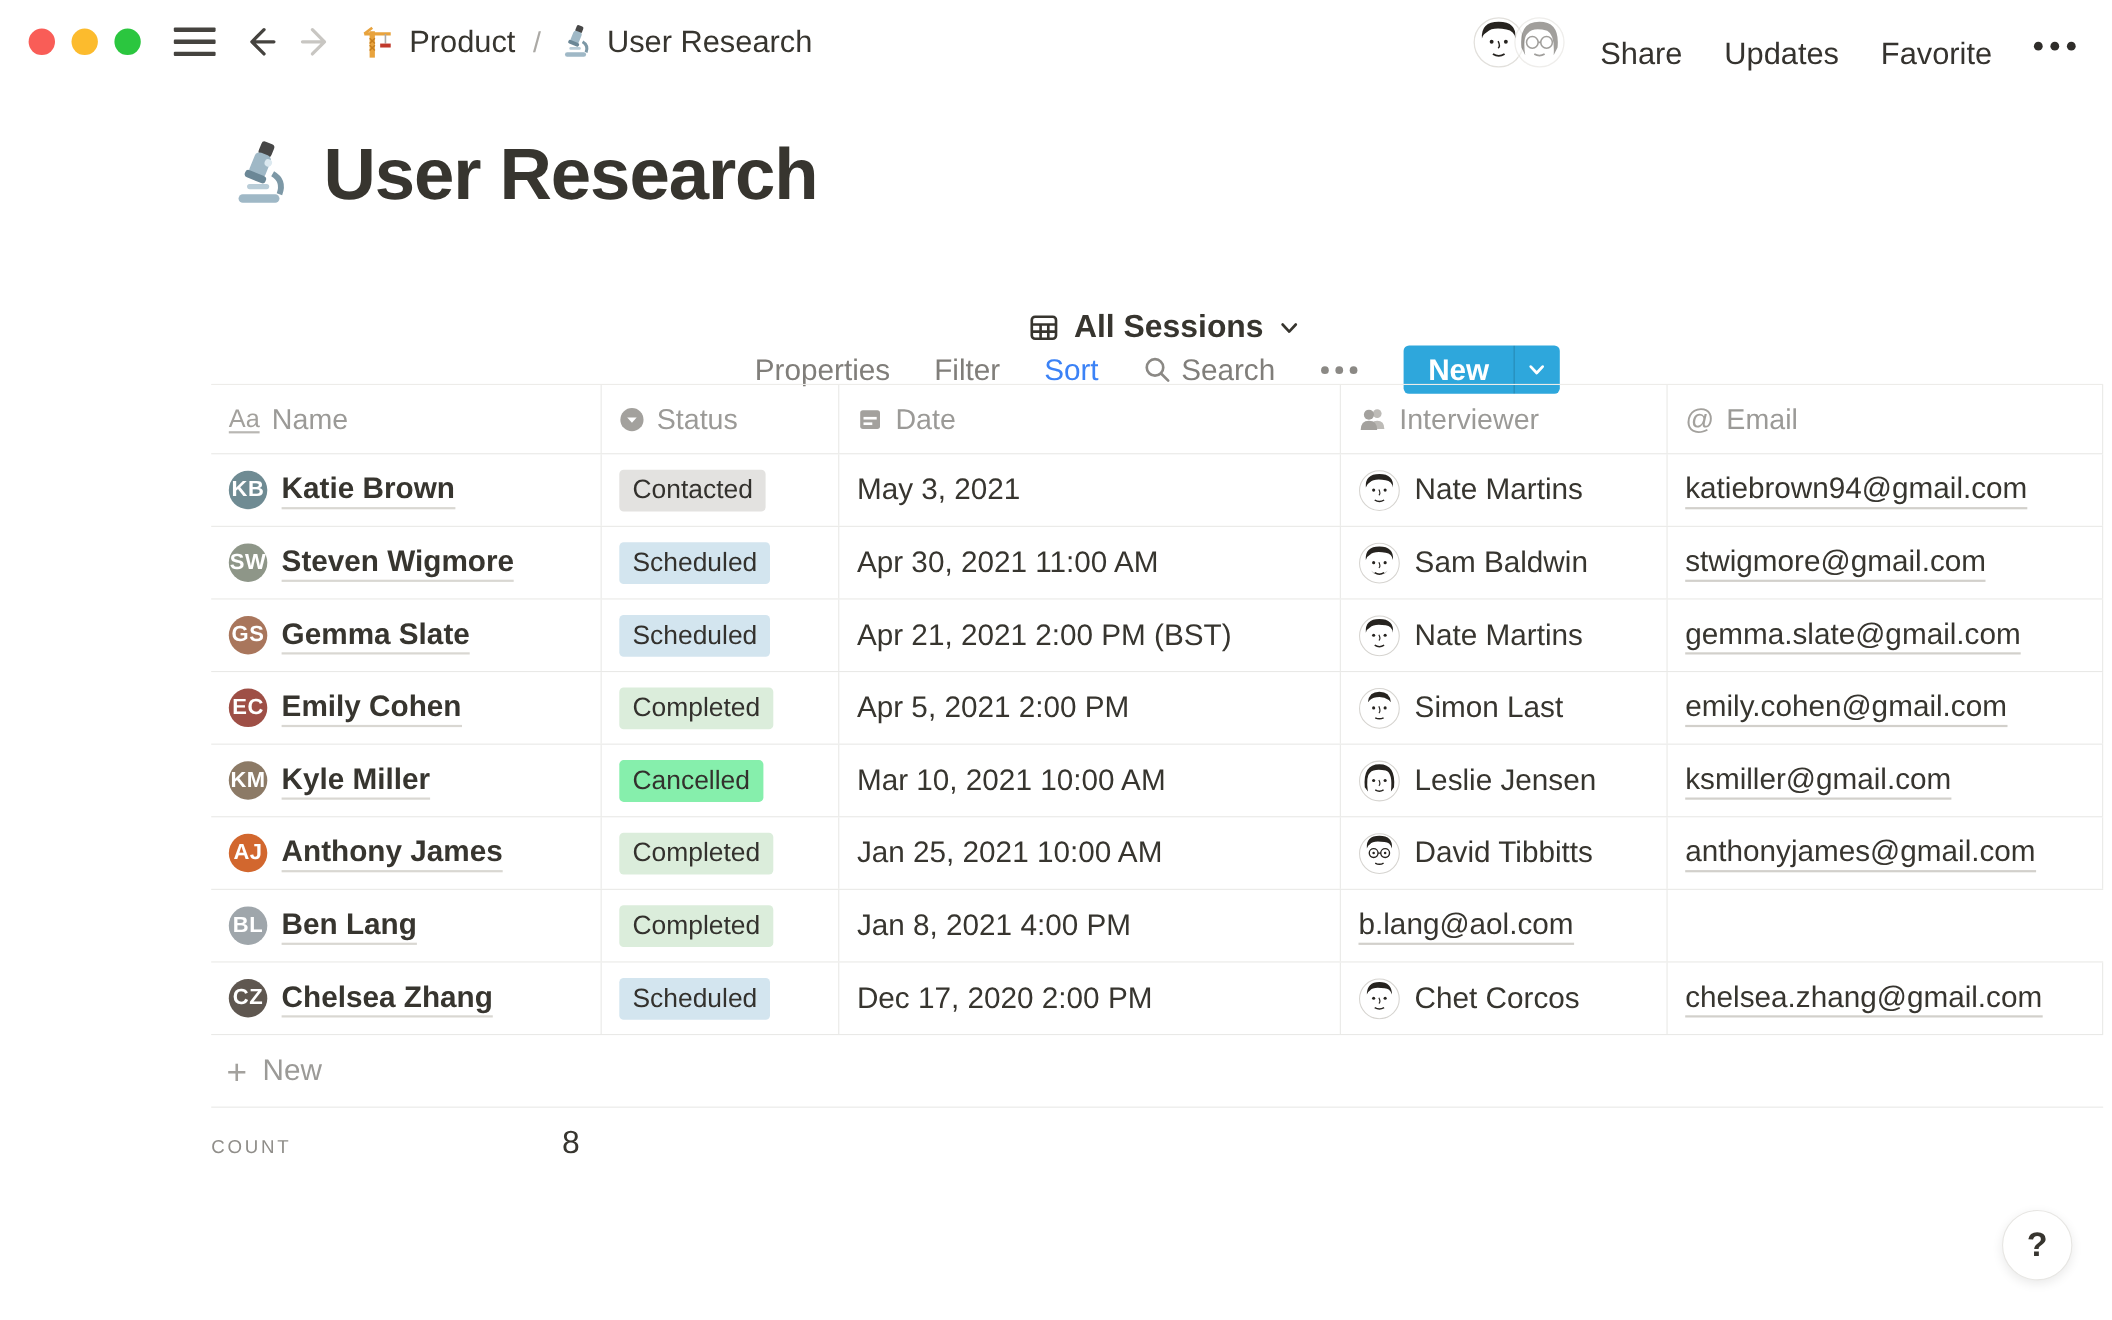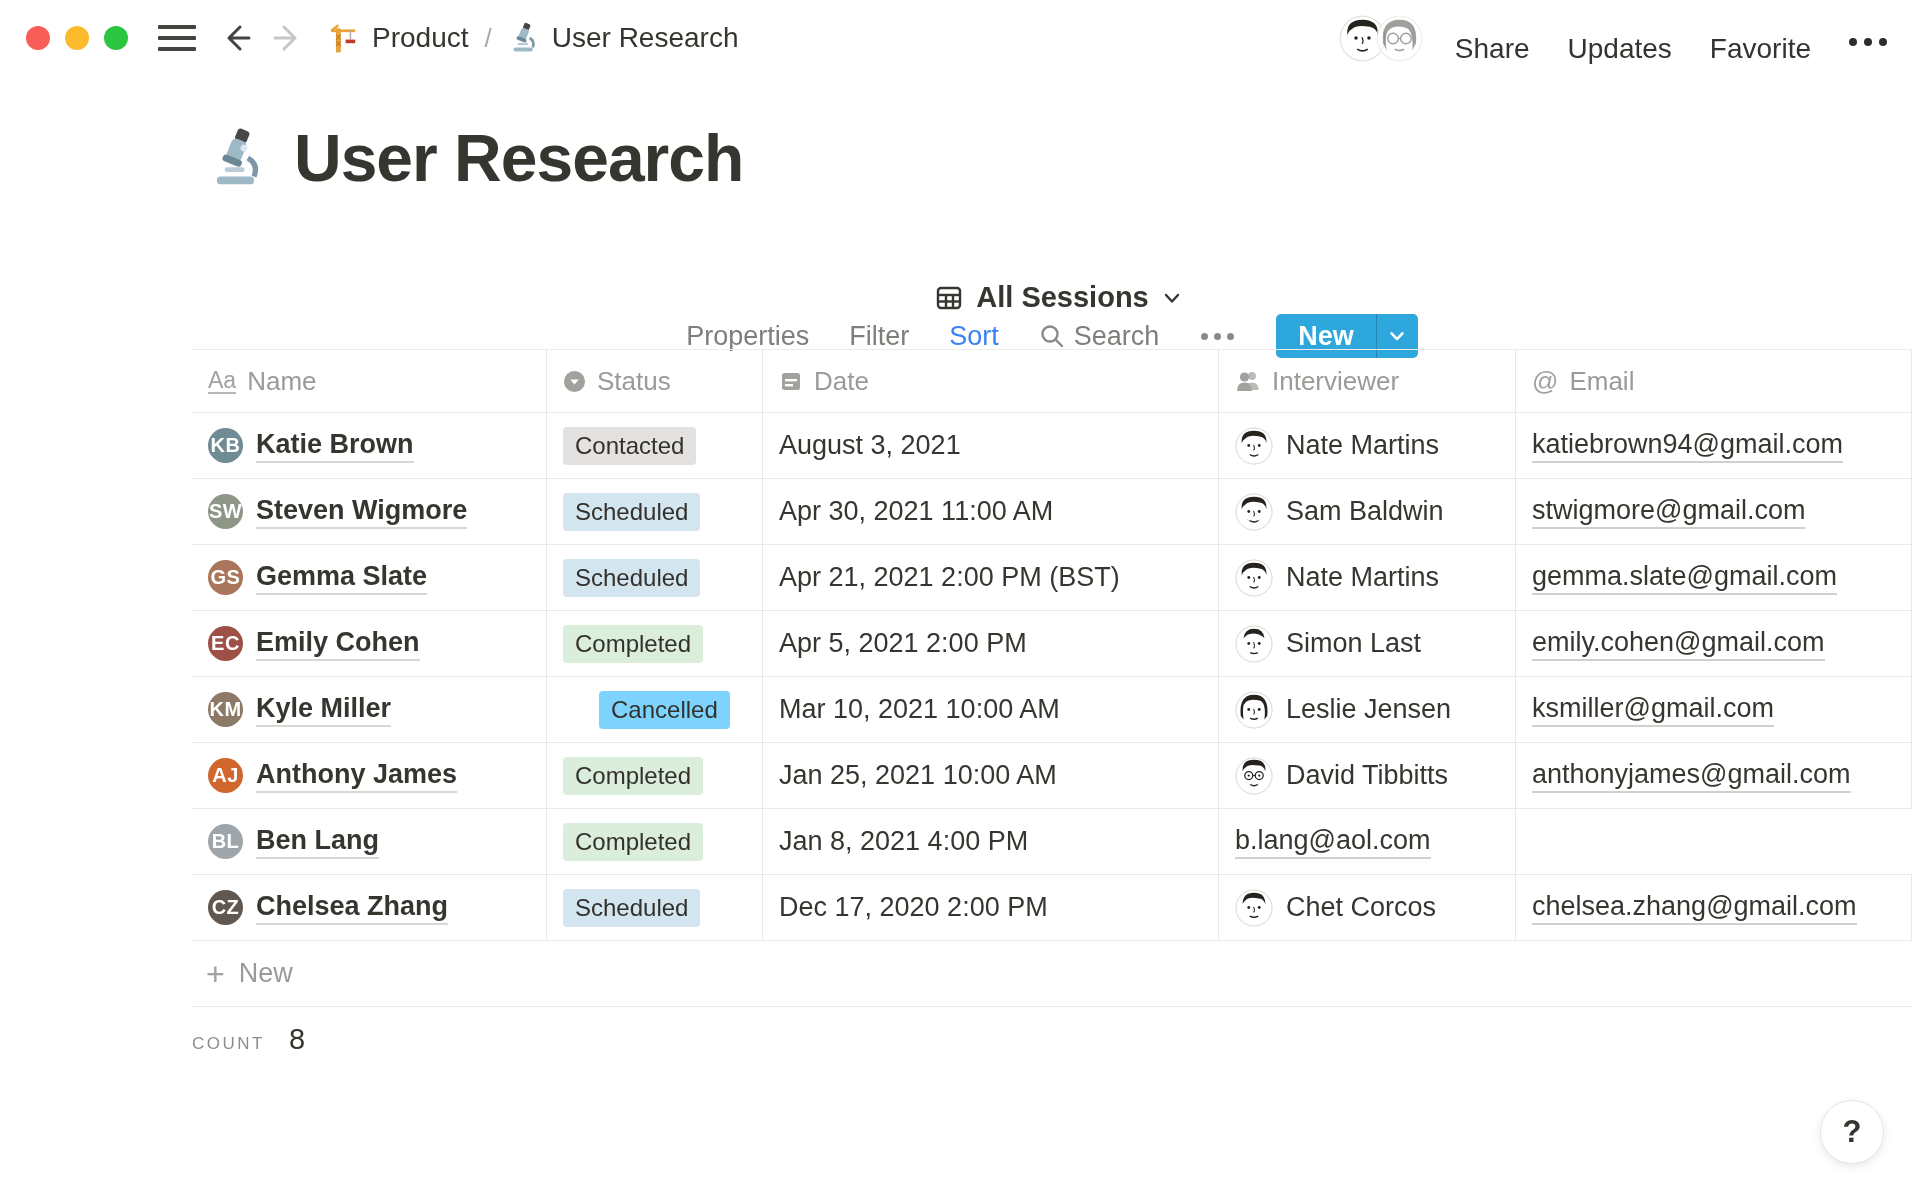--- a/index.html
+++ b/index.html
@@ -63,29 +63,29 @@
   .at-ic{ font-size:26px; color:#A3A19D; }
   .t-row{ height:66px; border-bottom:1px solid #E9E9E7; font-size:27px; }
   .c{ display:flex; align-items:center; padding:0 16px; border-right:1px solid #E9E9E7; overflow:hidden; white-space:nowrap; }
   .c-name{ gap:13px; cursor:pointer; }
   .avatar{ width:35px; height:35px; border-radius:50%; flex:none;
     display:flex; align-items:center; justify-content:center;
     color:#fff; font-size:20px; font-weight:700; letter-spacing:.5px; }
   .name-link{ font-weight:700; color:#37352F; border-bottom:2px solid #D9D7D2; padding-bottom:1px; }
   .badge{ font-size:24px; color:#33312D; padding:4px 12px; border-radius:4px; line-height:1.25; cursor:pointer; }
   .badge-gray{ background:#E3E2E0; } .badge-blue{ background:#D3E5EF; }
-  .badge-green{ background:#DBEDDB; } .badge-red{ background:#7dd3fc;margin-left:36px; }
+  .badge-green{ background:#DBEDDB; } .badge-red{ background:#86efac; }
   .c-interviewer{ gap:13px; cursor:pointer; }
   .iv-avatar{ width:38px; height:38px; flex:none; }
   .email-link{ color:#37352F; border-bottom:2px solid #D2D0CB; padding-bottom:1px; cursor:pointer; }
   .newrow{ height:66px; display:flex; align-items:center; gap:14px; padding-left:14px;
     color:#9B9A97; font-size:27px; border-bottom:1px solid #E9E9E7; cursor:pointer; }
   .newrow .plus{ font-size:32px; line-height:1; color:#A3A19D; font-weight:400; }
-  .countrow{ width:355px; display:flex; justify-content:flex-start; align-items:baseline;
-    gap:24px; padding:16px 20px 0 0; cursor:pointer; }
+  .countrow{ width:355px; display:flex; justify-content:space-between; align-items:baseline;
+    gap:8px; padding:16px 20px 0 0; cursor:pointer; }
   .count-label{ font-size:17px; letter-spacing:2.5px; color:#8F8D89; }
   .count-value{ font-size:29px; color:#37352F; }
 
   
   .helpbtn{ position:absolute; left:1820px; top:1100px; width:64px; height:64px; border-radius:50%;
     background:#fff; border:1px solid #E7E6E3; box-shadow:0 3px 10px rgba(0,0,0,.09);
     display:flex; align-items:center; justify-content:center;
     font-size:31px; font-weight:600; color:#37352F; cursor:pointer; }
 </style>
 </head>
@@ -266,21 +266,21 @@
 
   <div class="t-row grid-cols">
     <div class="c c-name">
       <span class="avatar" style="background: rgb(111, 139, 147);">KB</span>
       <span class="name-link">Katie Brown</span>
     </div>
     <div class="c">
         <span class="badge badge-gray">Contacted</span>
       </div>
     <div class="c">
-        <span>August 3, 2021</span>
+        <span>May 3, 2021</span>
       </div>
     <div class="c c-interviewer">
       <svg class="iv-avatar" viewBox="0 0 40 40">
           <circle cx="20" cy="20" r="19" fill="#fff" stroke="#D6D4D0"></circle>
           <path d="M7 17 Q6 4 20 4 Q34 4 33 17 Q32 11 26 10 Q15 8 11 12 Q8 13.5 7 17 Z" fill="#26231F"></path>
           <circle cx="14.5" cy="19.5" r="1.5" fill="#26231F"></circle>
           <circle cx="25.5" cy="19.5" r="1.5" fill="#26231F"></circle>
           <path d="M19.5 19 Q21.5 23 19.5 24.5" stroke="#26231F" stroke-width="1.1" fill="none"></path>
           <path d="M15.5 29 Q20 32 24.5 29" stroke="#26231F" stroke-width="1.4" fill="none"></path>
         </svg>

